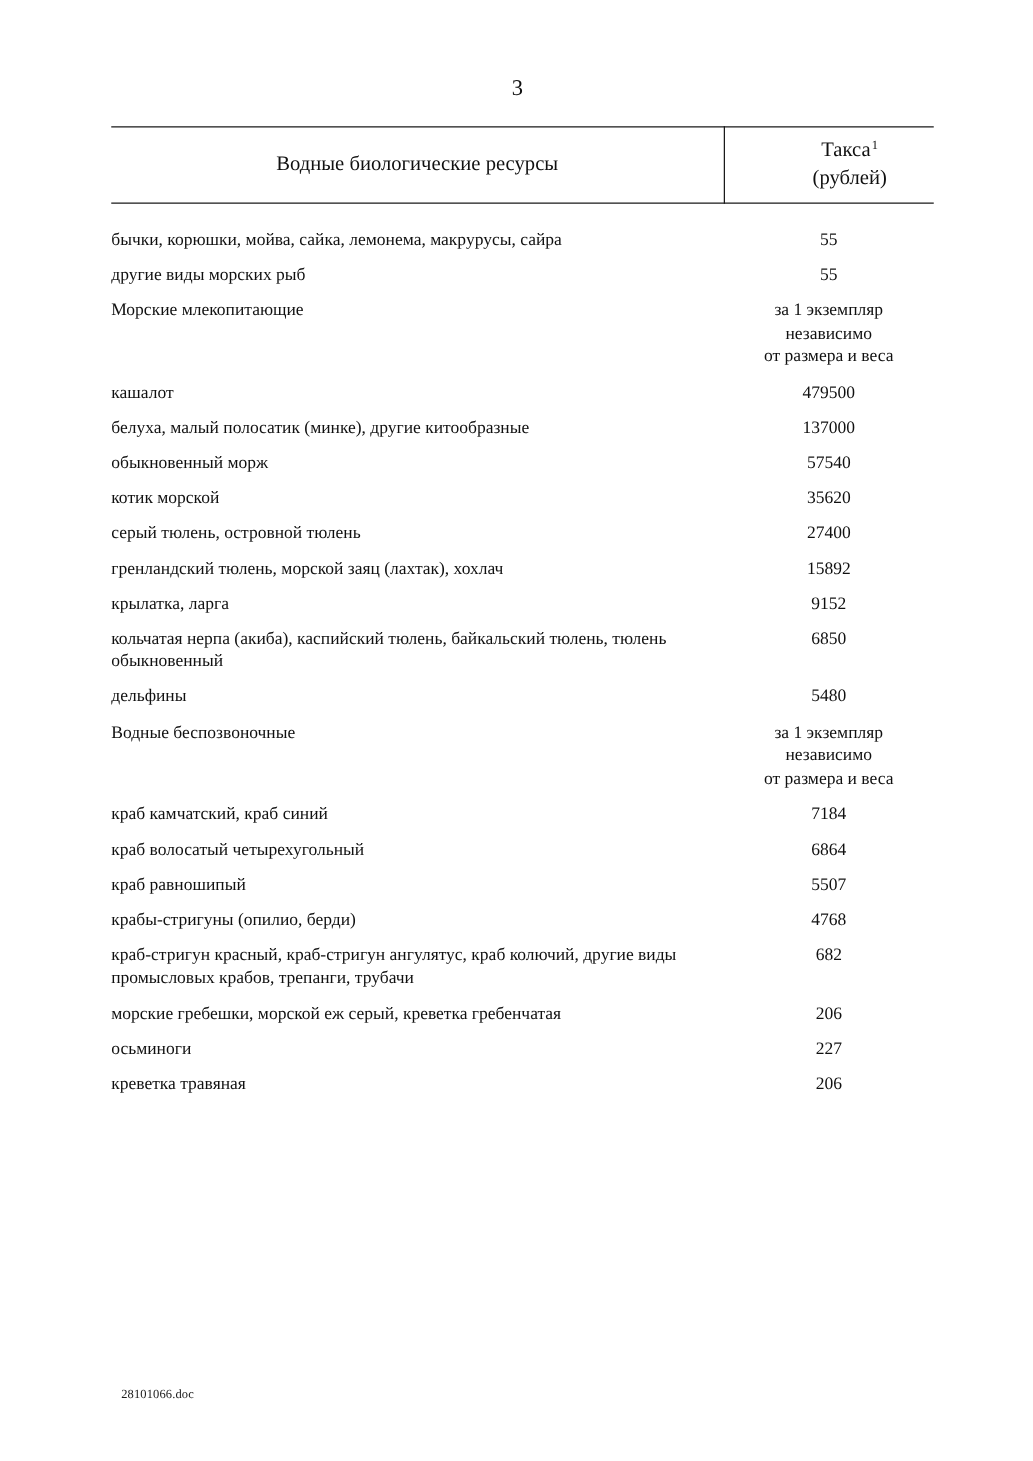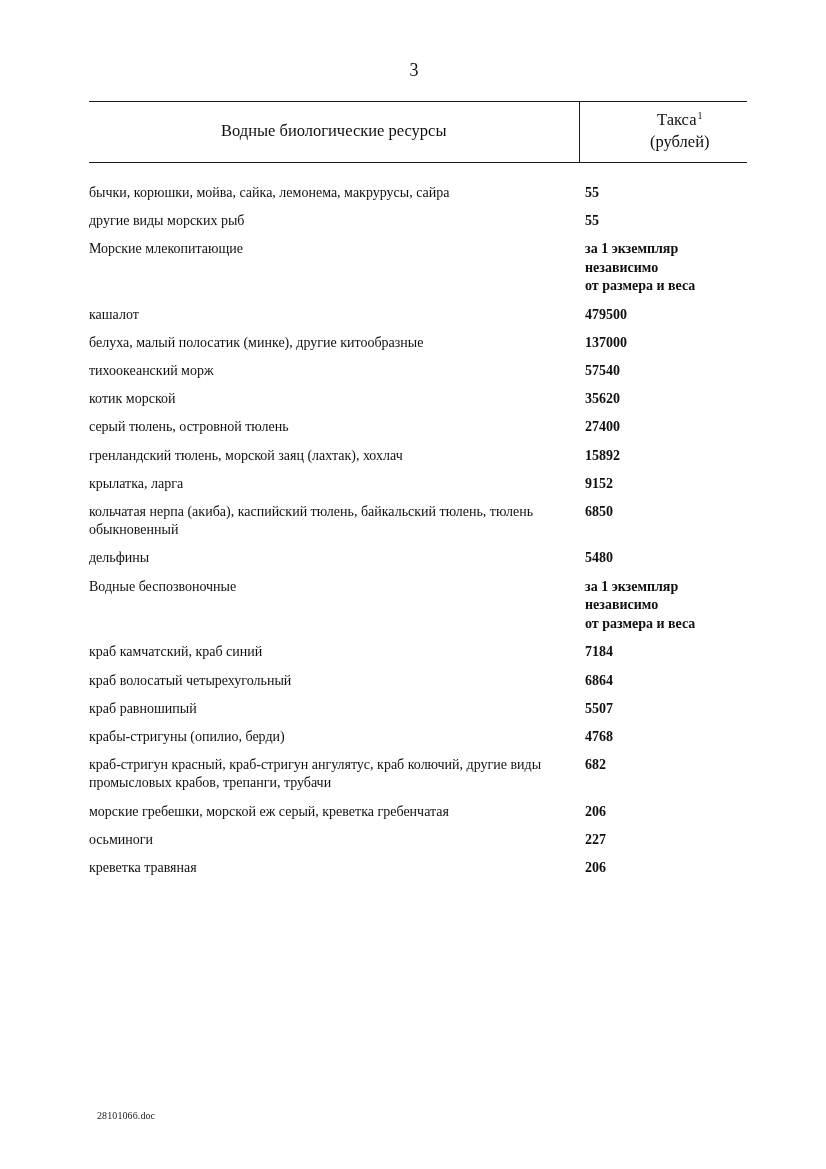--- a/index.html
+++ b/index.html
@@ -78,21 +78,21 @@
   tbody td {
     border: none;
     font-size: 14px;
     line-height: 1.30;
     vertical-align: top;
     padding: 0;
   }
   tbody tr.spacer-row td { height: 16px; padding: 0; font-size: 0; line-height: 0; }
 
   td.name { text-align: left; padding: 5px 10px 5px 0; }
-  td.rate { text-align: left; padding: 5px 6px 5px 6px; font-weight: bold; }
+  td.rate { text-align: center; padding: 5px 6px 5px 6px; }
 
   
   .lvl-group { padding-left: 20px; }  
   .lvl-item  { padding-left: 52px; }  
 
   .rate-multiline .ln { display: block; line-height: 1.33; }
 
   
   .footer {
     position: absolute;
@@ -150,21 +150,21 @@
           </tr>
           <tr>
             <td class="name lvl-item">кашалот</td>
             <td class="rate">479500</td>
           </tr>
           <tr>
             <td class="name lvl-item">белуха, малый полосатик (минке), другие китообразные</td>
             <td class="rate">137000</td>
           </tr>
           <tr>
-            <td class="name lvl-item">тихоокеанский морж</td>
+            <td class="name lvl-item">обыкновенный морж</td>
             <td class="rate">57540</td>
           </tr>
           <tr>
             <td class="name lvl-item">котик морской</td>
             <td class="rate">35620</td>
           </tr>
           <tr>
             <td class="name lvl-item">серый тюлень, островной тюлень</td>
             <td class="rate">27400</td>
           </tr>

